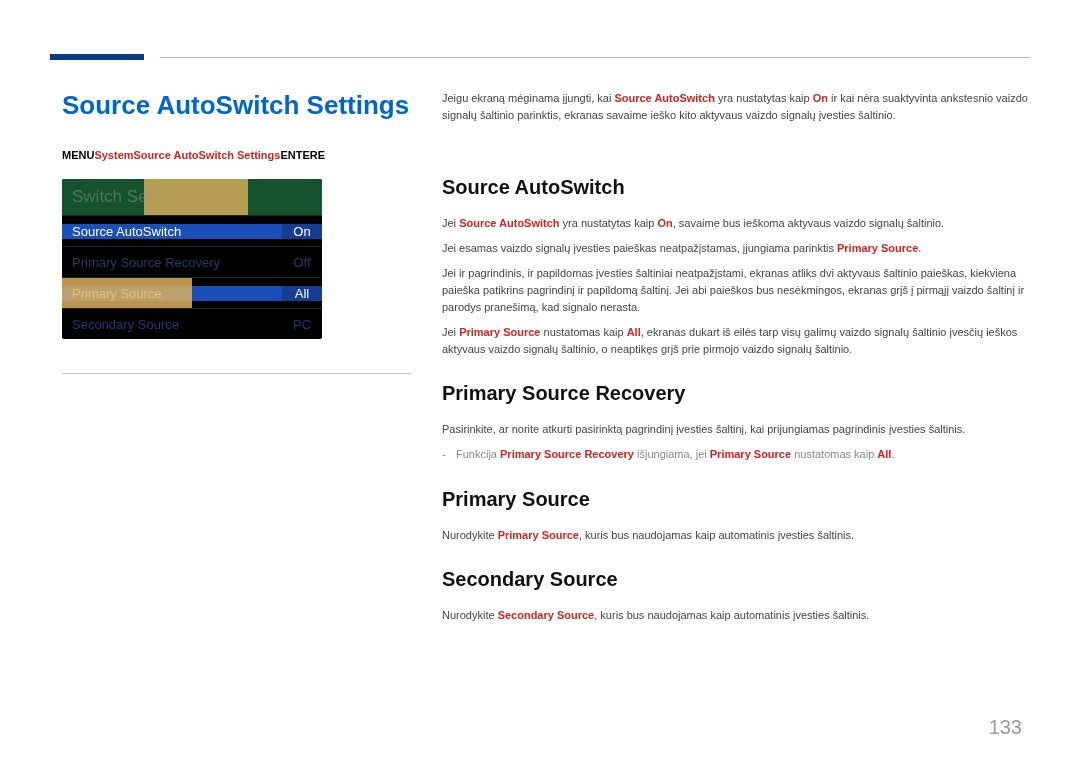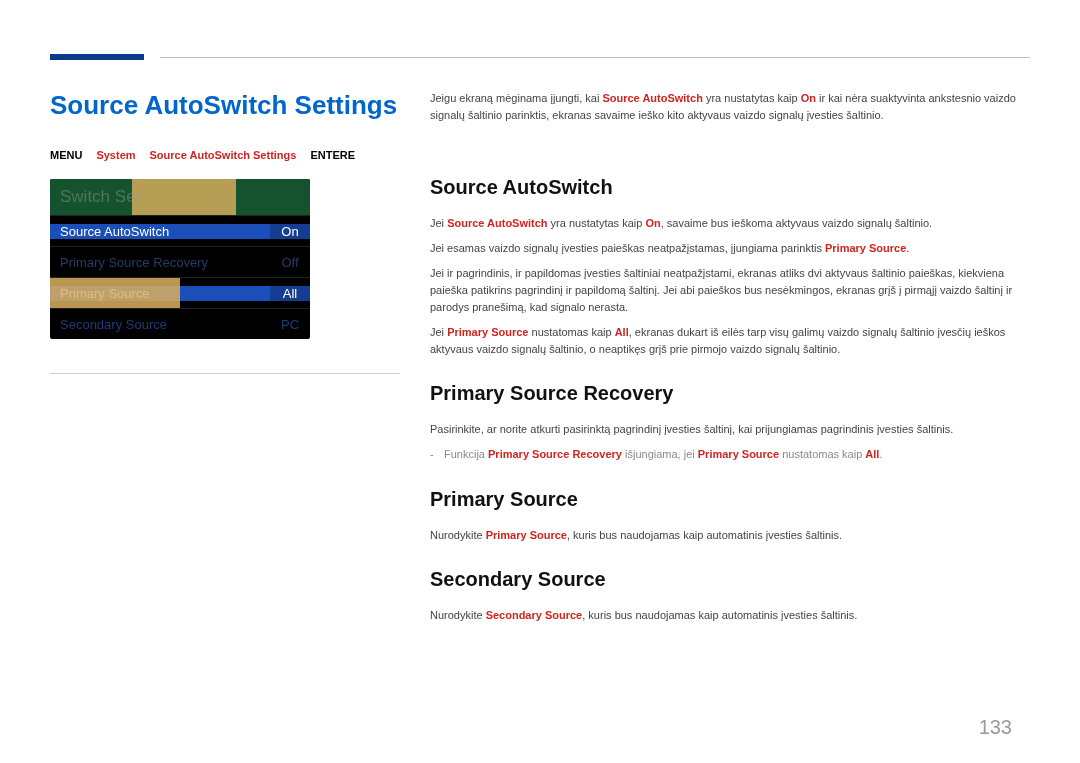--- a/index.html
+++ b/index.html
@@ -22,24 +22,24 @@
 }
 .top-line {
   position: absolute;
   top: 57px;
   left: 160px;
   right: 50px;
   height: 1px;
   background: #bbb;
 }
 .content { padding-top: 50px; display: flex; }
-.left-col { width: 380px; padding-right: 30px; }
+.left-col { width: 380px; padding-right: 30px; margin-left: 12px; }
 .right-col { flex: 1; font-size: 11px; line-height: 1.55; color: #444; }
 .main-title { color: #0066cc; font-size: 26px; font-weight: bold; margin-bottom: 28px; }
-.breadcrumb { font-size: 11px; font-weight: bold; margin-bottom: 18px; display: flex; gap: 14px; align-items: flex-end; }
+.breadcrumb { font-size: 11px; font-weight: bold; margin-bottom: 18px; display: flex; align-items: flex-end; }
 .bc-black { color: #000; }
 .bc-red { color: #d0241f; }
 .bc-enter { color: #000; }
 .panel {
   width: 260px;
   background: #000;
   border-radius: 2px;
   overflow: hidden;
   margin-bottom: 34px;
 }
@@ -71,21 +71,21 @@
 .footnote::before { content: "-"; margin-right: 8px; }
 
 .right-col p { margin-bottom: 8px; }
 .right-col h2 { font-size: 20px; color: #111; font-weight: bold; margin: 20px 0 12px; }
 .right-col h2.first { margin-top: 48px; }
 .red { color: #d0241f; font-weight: bold; }
 .greytext { color: #8a8a8a; }
 .bullet-line { padding-left: 14px; position: relative; }
 .bullet-line::before { content: "-"; position: absolute; left: 0; color: #888; }
 
-.page-num { position: absolute; bottom: 24px; right: 68px; color: #9a9a9a; font-size: 20px; }
+.page-num { position: absolute; bottom: 24px; right: 58px; color: #9a9a9a; font-size: 20px; }
 </style>
 </head>
 <body>
 
 <div class="top-bar"></div>
 <div class="top-line"></div>
 
 <div class="content">
 
   <div class="left-col">

